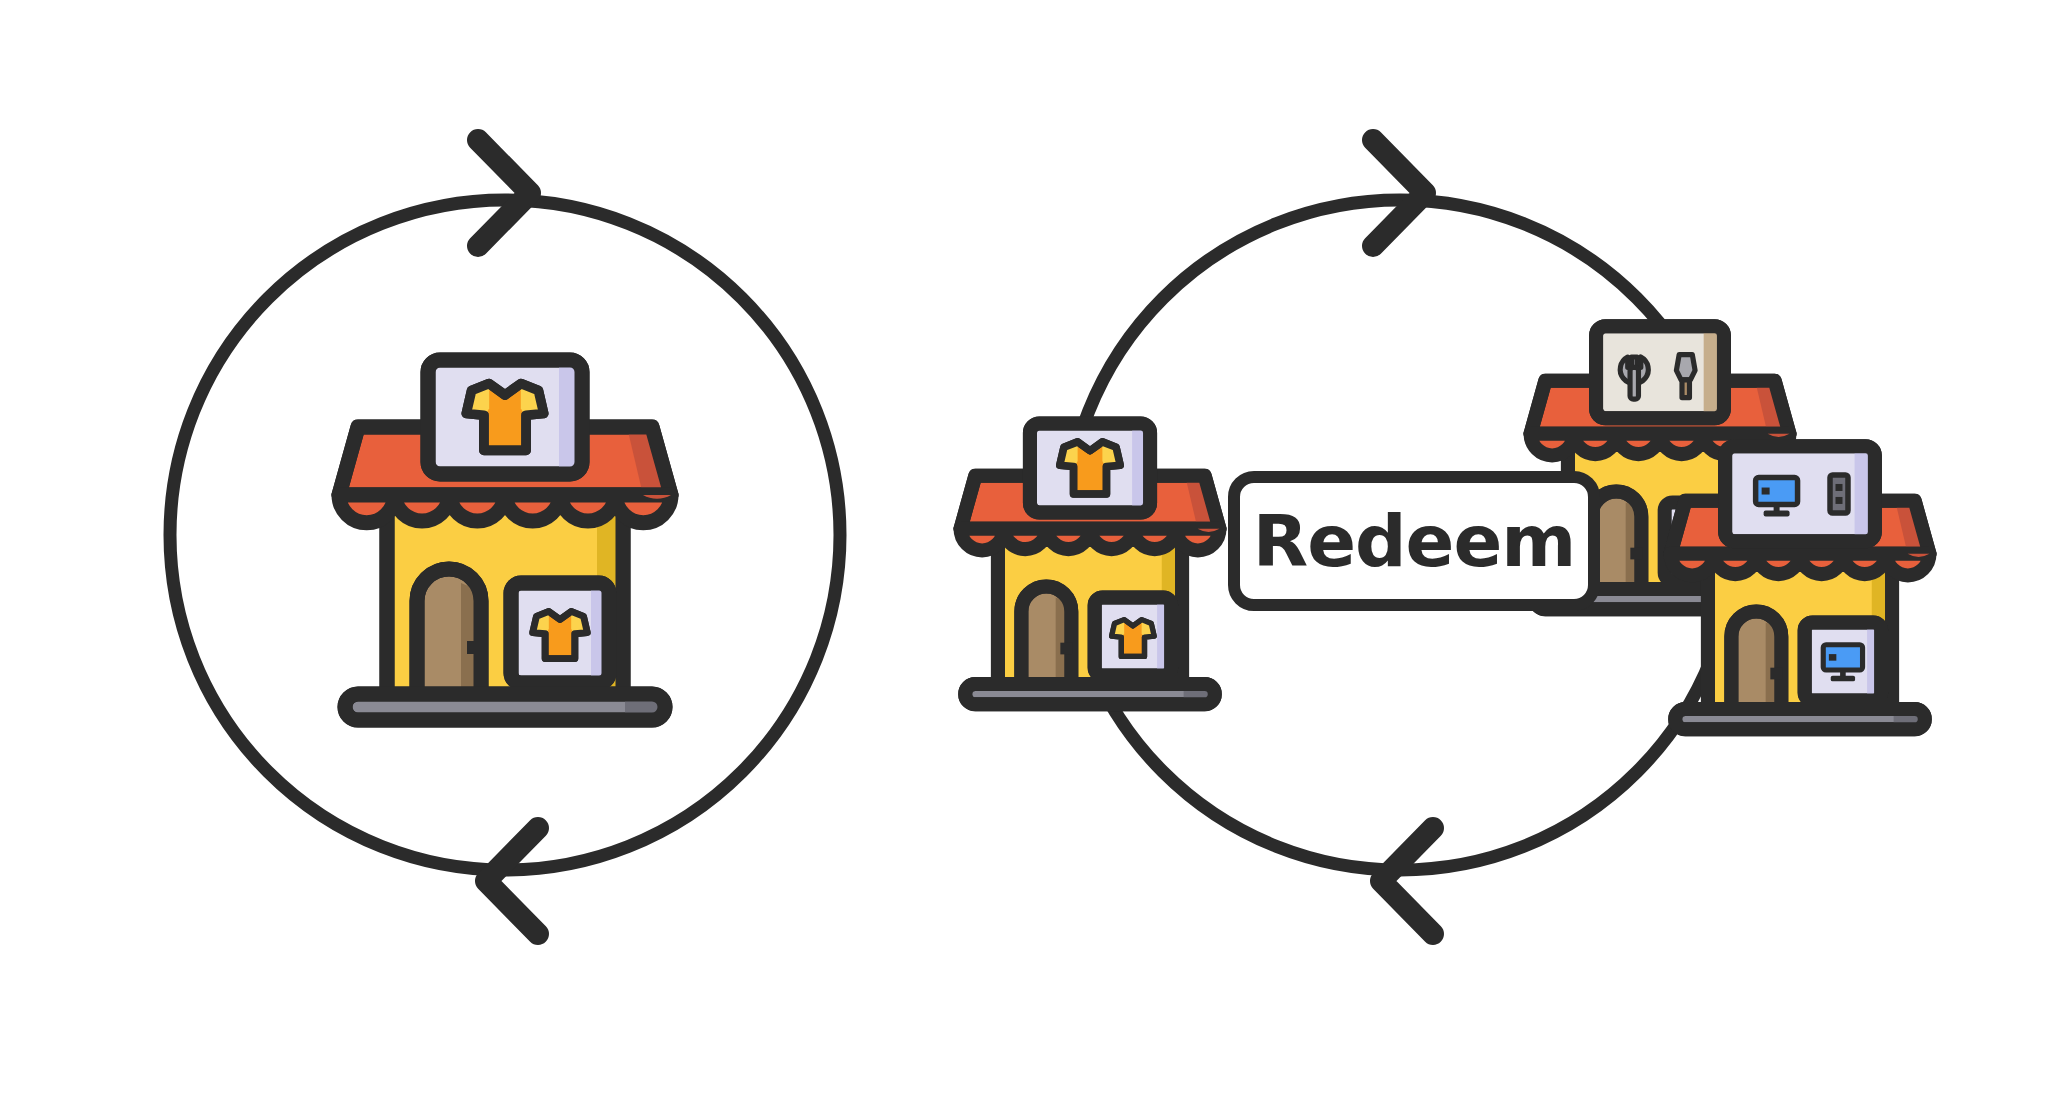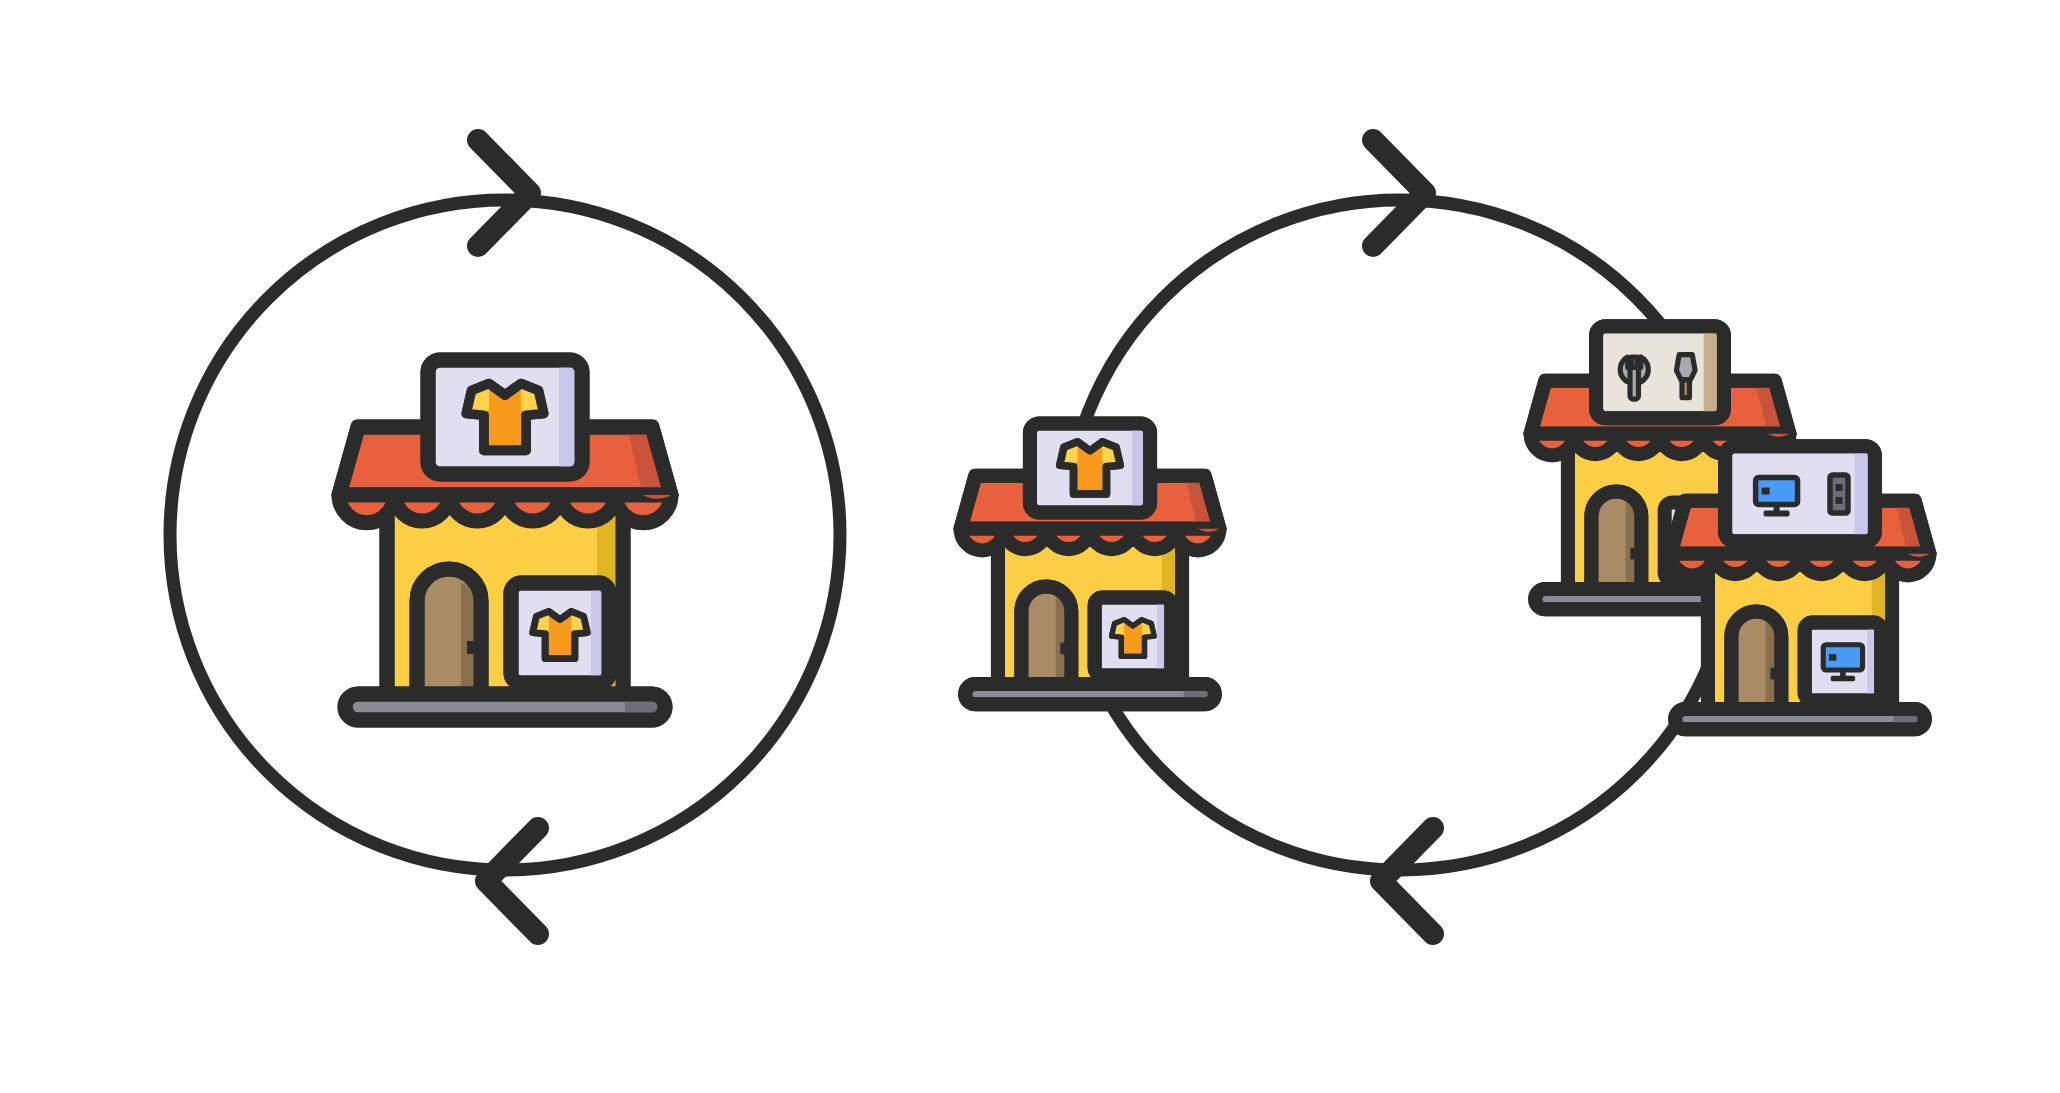--- a/index.html
+++ b/index.html
@@ -288,14 +288,17 @@
         </g>
 
         <rect x="-160" y="159" width="320" height="26" rx="13" fill="#8A8A94" stroke="#2B2B2B" stroke-width="18" stroke-linejoin="round"></rect>
         <path d="M 120 159 L 147 159 A 13 13 0 0 1 147 185 L 120 185 Z" fill="#6E6E78"></path>
         <rect x="-160" y="159" width="320" height="26" rx="13" fill="none" stroke="#2B2B2B" stroke-width="18" stroke-linejoin="round"></rect>
       </g>
 
     </g>
   </svg>
 
+  <div class="redeem-box">
+    <span class="redeem-label">Redeem</span>
+  </div>
 
 </div>
 
 </body></html>

